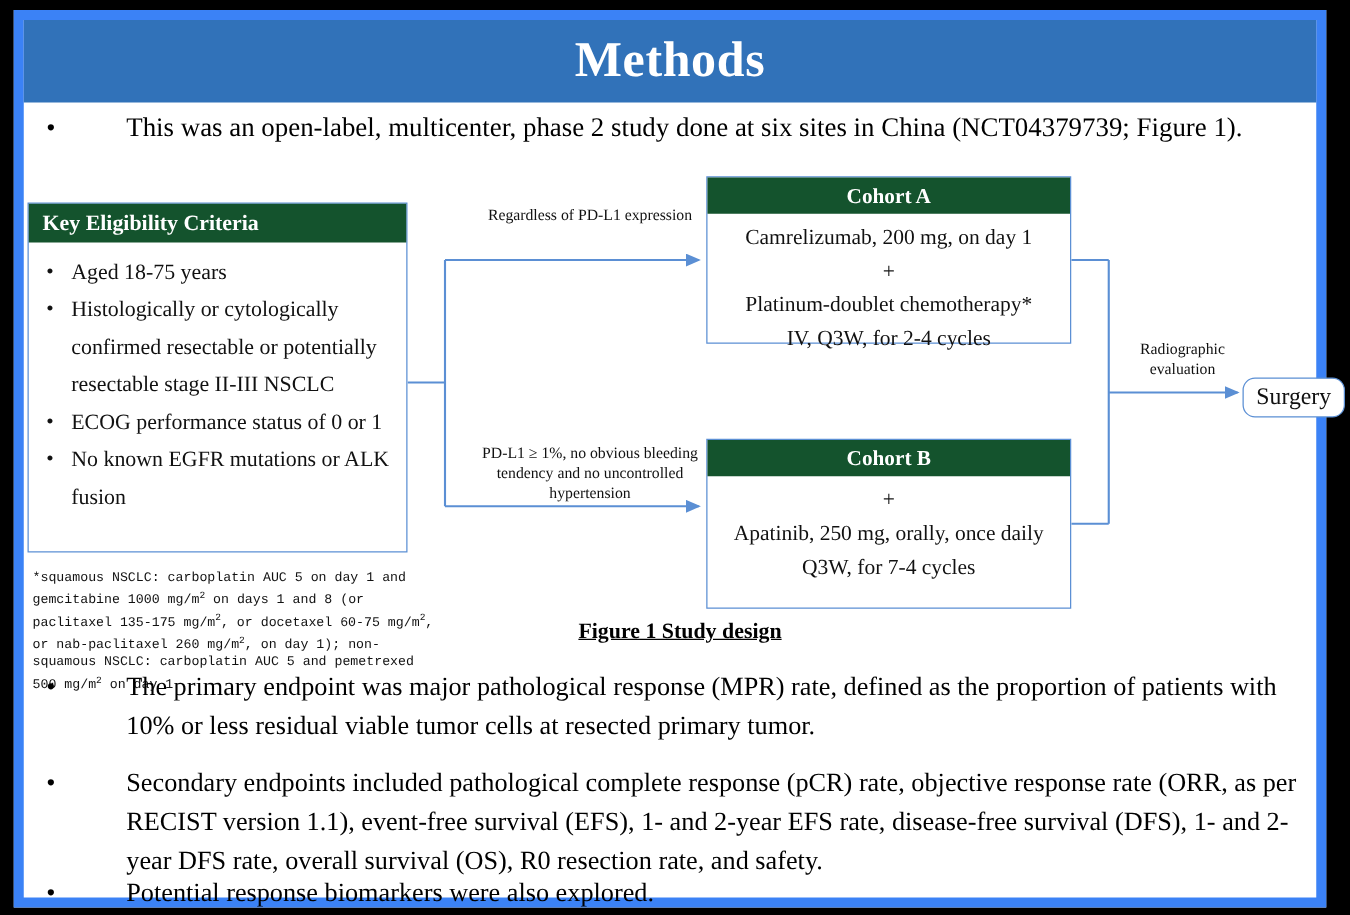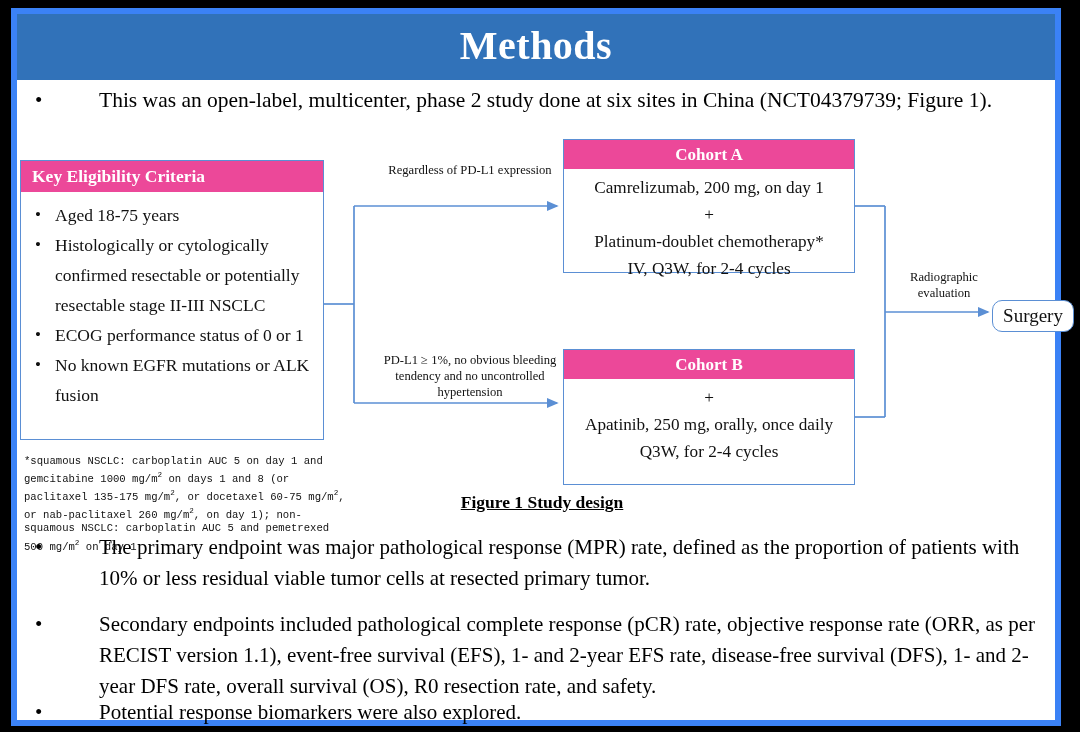--- a/index.html
+++ b/index.html
@@ -2,40 +2,40 @@
 <html><head>
 <meta charset="utf-8">
 <style>
   html,body{margin:0;padding:0;background:#000;}
   body{width:1080px;height:732px;overflow:hidden;font-family:"Liberation Serif",serif;}
 
   #slide{position:relative;width:1080px;height:732px;background:#000;box-sizing:border-box;}
 
   
   #frame{position:absolute;left:11px;top:8px;width:1050px;height:718px;
-         border:6px solid #3b82f6;box-sizing:border-box;background:#ffffff;}
+         border:8px solid #3b82f6;box-sizing:border-box;background:#ffffff;}
 
   #titlebar{position:absolute;left:0;top:0;width:100%;height:66px;background:#3172B9;}
   #title{position:absolute;left:0;top:0;width:100%;height:66px;line-height:64px;
          text-align:center;color:#ffffff;font-size:40px;font-weight:bold;
          font-family:"Liberation Serif",serif;letter-spacing:.5px;}
 
   .bullet-row{position:absolute;display:flex;align-items:flex-start;}
   .bullet-dot{flex:0 0 auto;width:22px;text-align:left;font-size:21px;line-height:31px;color:#000;}
   .bullet-txt{font-size:21px;line-height:31px;color:#000;font-family:"Liberation Serif",serif;margin-left:42px;}
 
   
   #b-top{left:18px;top:71px;width:1010px;}
   #b-top .bullet-txt{font-size:21.5px;}
 
   
   #diagram{position:absolute;left:0;top:108px;width:1050px;height:390px;}
 
   .box{position:absolute;box-sizing:border-box;border:1.6px solid #5B8FD4;background:#fff;}
-  .boxhdr{background:#ec4899;color:#fff;font-weight:bold;text-align:center;
+  .boxhdr{background:#14532d;color:#fff;font-weight:bold;text-align:center;
           font-family:"Liberation Serif",serif;}
 
   
   #elig{left:3px;top:38px;width:304px;height:280px;}
   #elig .boxhdr{height:31px;line-height:31px;font-size:17.5px;text-align:left;padding-left:11px;}
   #elig ul{list-style:none;margin:0;padding:8px 6px 0 8px;}
   #elig li{font-size:17.5px;line-height:30px;color:#111;position:relative;padding-left:26px;}
   #elig li::before{content:"\2022";position:absolute;left:6px;top:0;font-size:17px;}
 
   #footnote{position:absolute;left:7px;top:332px;width:330px;font-size:10.6px;
@@ -135,21 +135,21 @@
           <div>Platinum-doublet chemotherapy*</div>
           <div>IV, Q3W, for 2-4 cycles</div>
         </div>
       </div>
 
       <div class="box cohort" id="cohB">
         <div class="boxhdr">Cohort B</div>
         <div class="body">
           <div class="plus">+</div>
           <div>Apatinib, 250 mg, orally, once daily</div>
-          <div>Q3W, for 2-4 cycles</div>
+          <div>Q3W, for 7-4 cycles</div>
         </div>
       </div>
 
       <div class="box" id="surgery">
         <span>Surgery</span>
       </div>
     </div>
 
     <div id="figcap">Figure 1 Study design</div>
 

